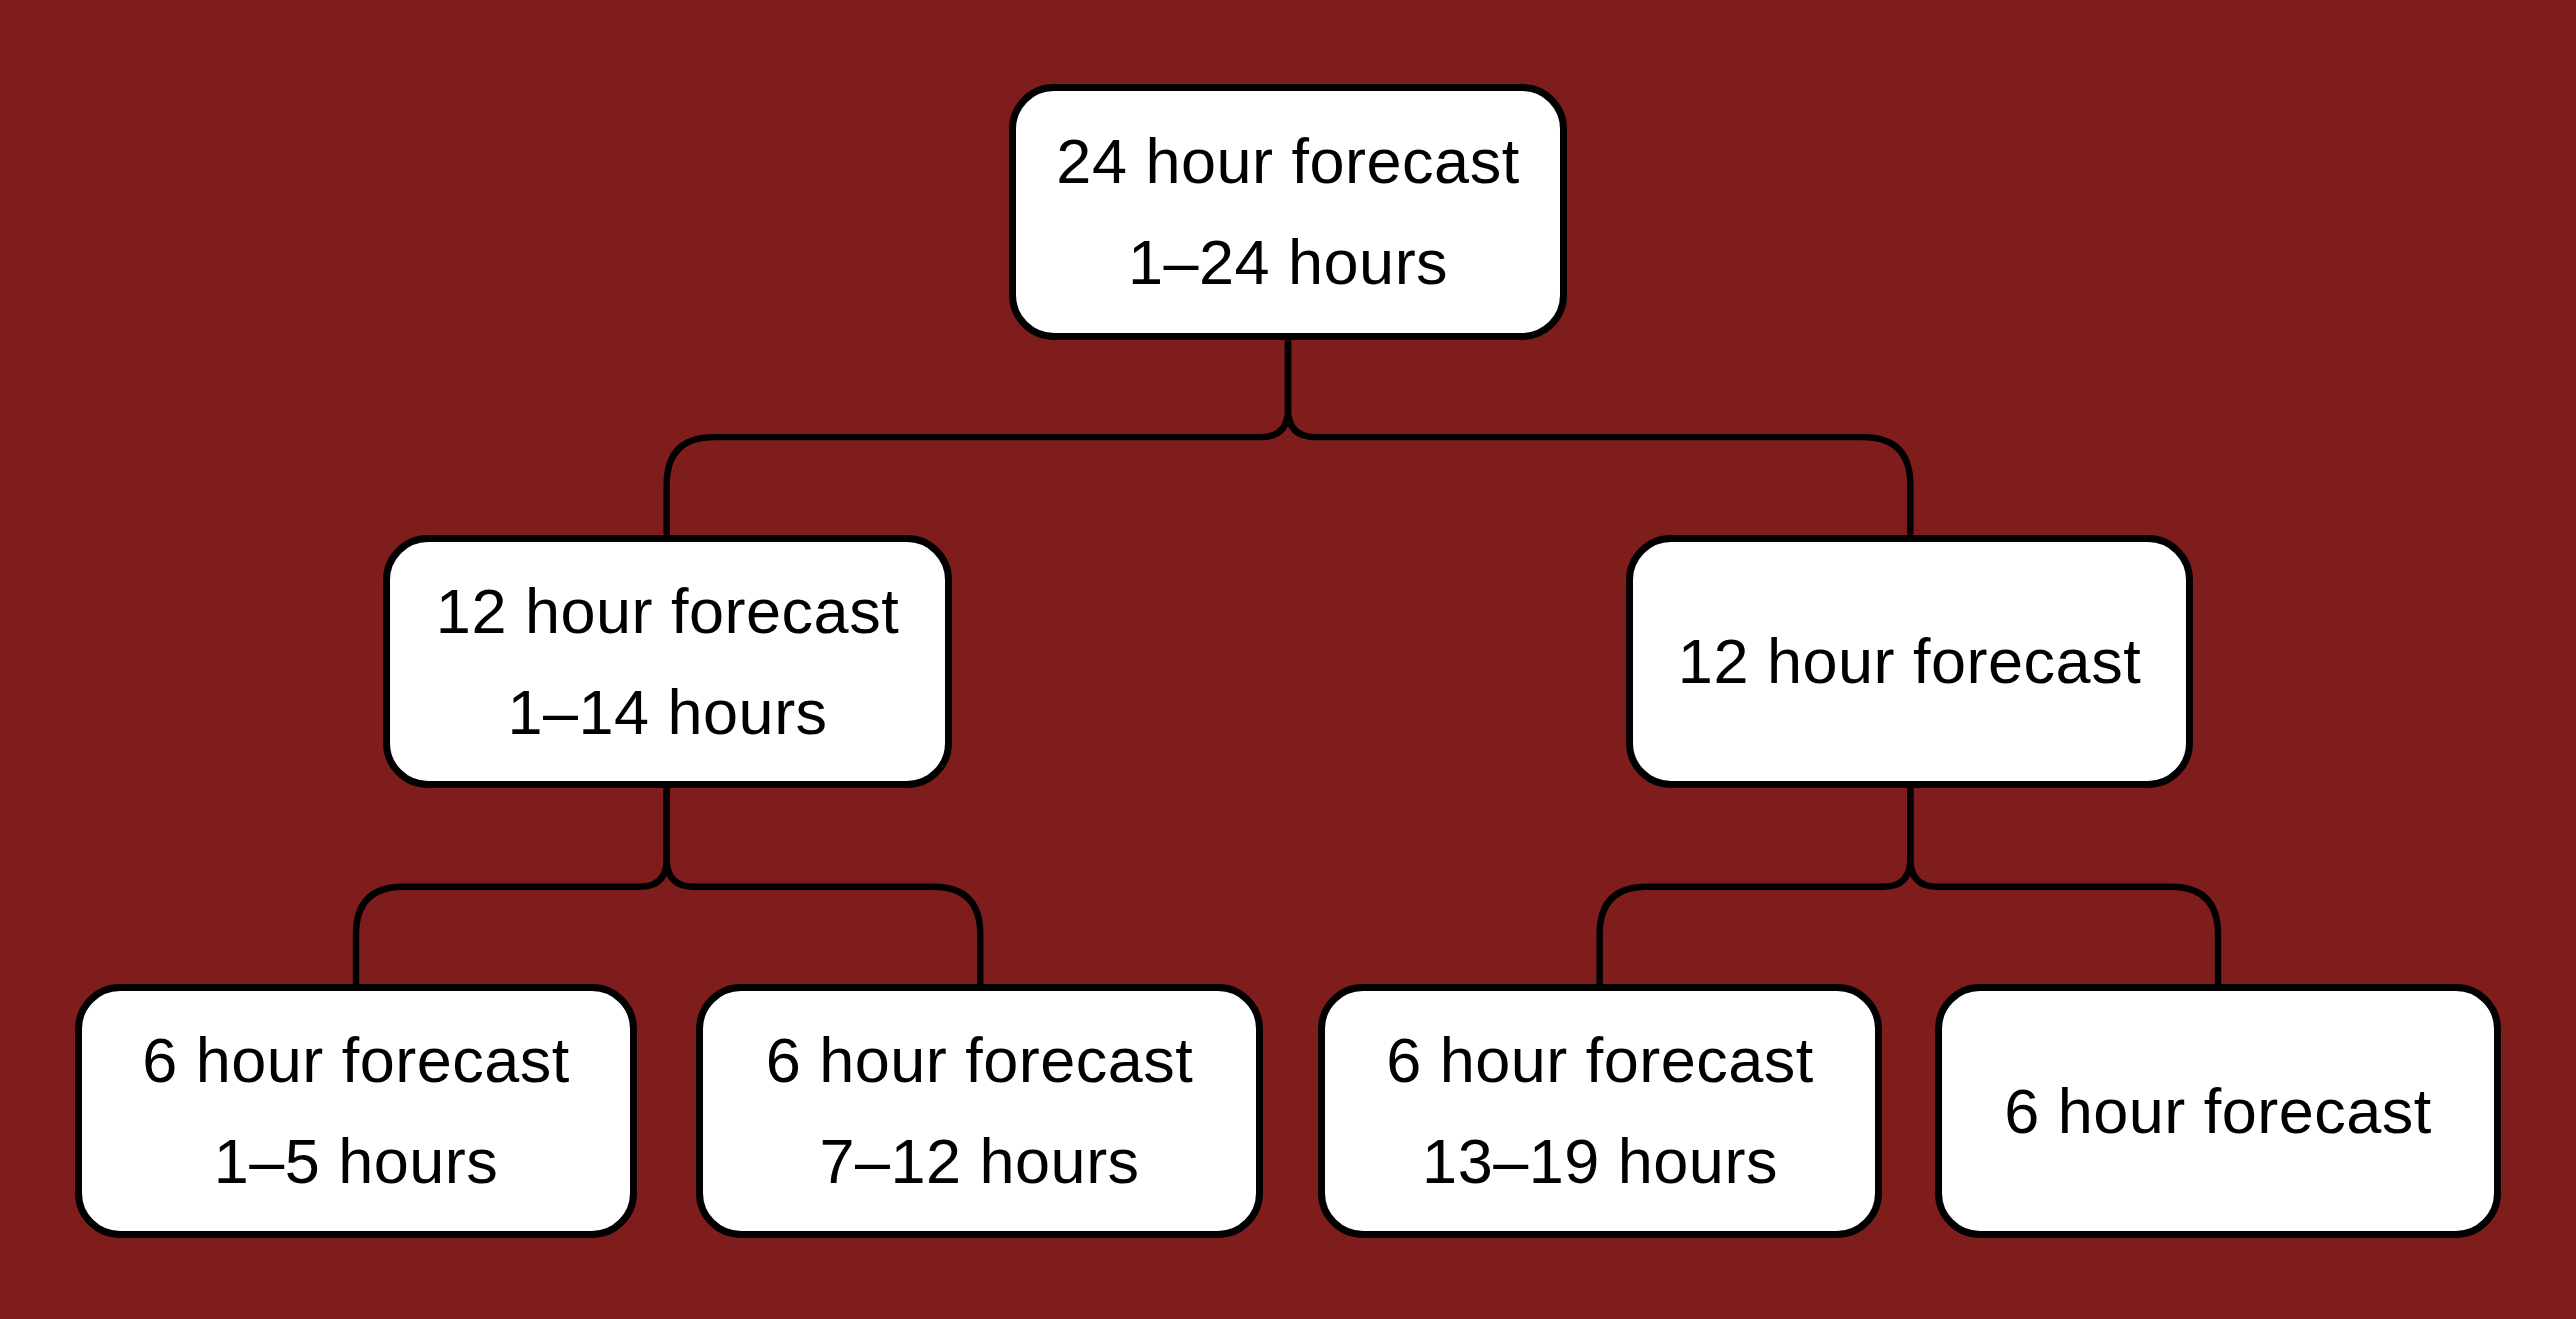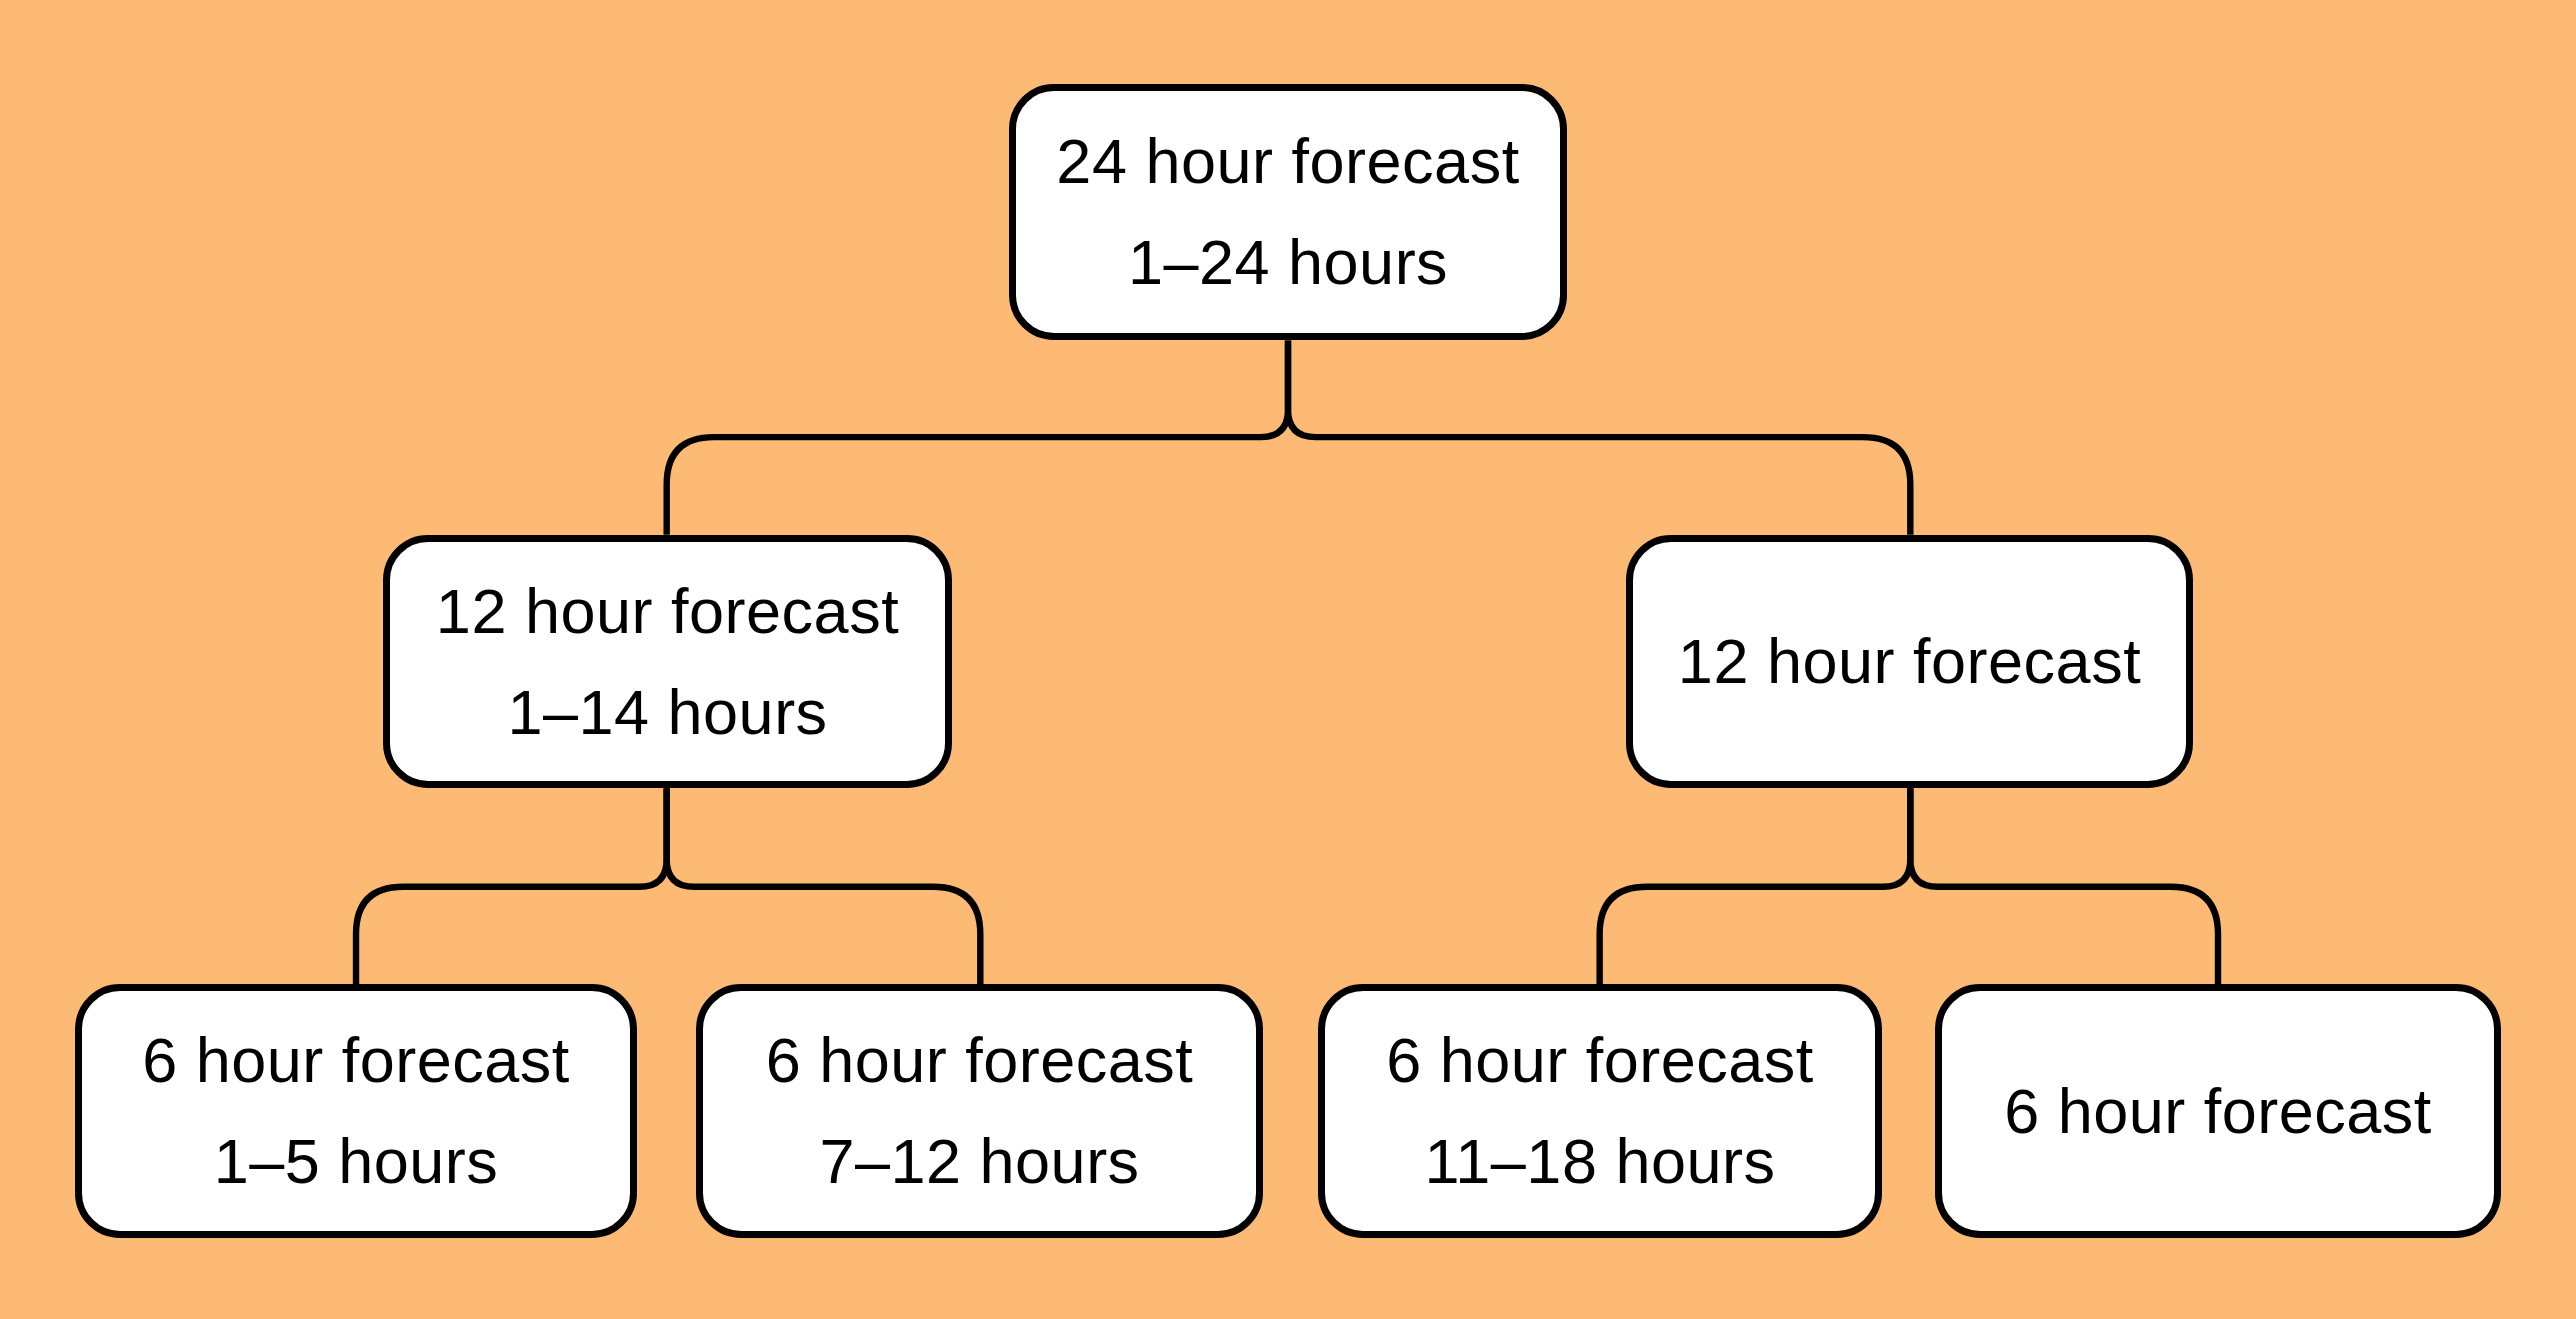--- a/index.html
+++ b/index.html
@@ -4,21 +4,21 @@
 <style>
   html, body {
     margin: 0;
     padding: 0;
     background: #ffffff;
   }
   .canvas {
     position: relative;
     width: 2576px;
     height: 1320px;
-    background: #fdba74;
+    background: #7f1d1d;
     font-family: "Liberation Sans", sans-serif;
     color: #000000;
     overflow: hidden;
   }
   .connectors {
     position: absolute;
     left: 0;
     top: 0;
     width: 2576px;
     height: 1320px;
@@ -97,21 +97,21 @@
     <span class="line">1–5 hours</span>
   </div>
 
   <div class="node node-6h-b">
     <span class="line">6 hour forecast</span>
     <span class="line">7–12 hours</span>
   </div>
 
   <div class="node node-6h-c">
     <span class="line">6 hour forecast</span>
-    <span class="line">11–18 hours</span>
+    <span class="line">13–19 hours</span>
   </div>
 
   <div class="node node-6h-d">
     <span class="line">6 hour forecast</span>
   </div>
 
 </div>
 
 
 </body></html>

